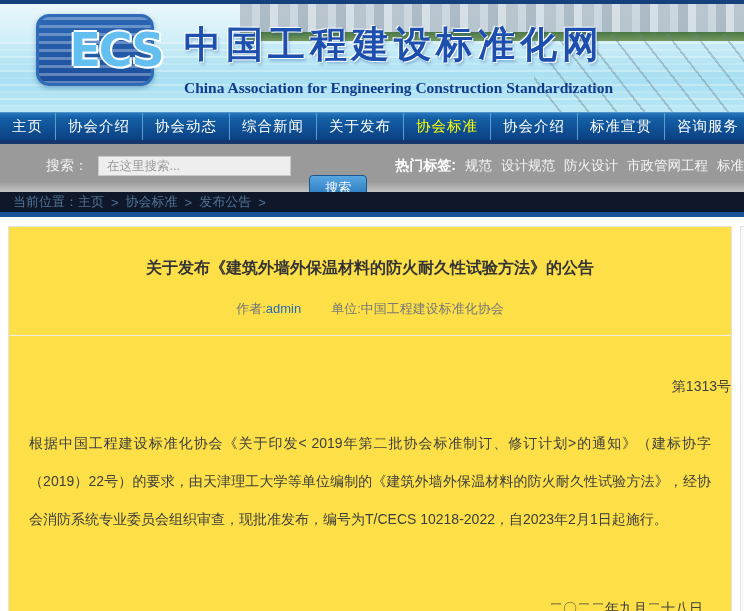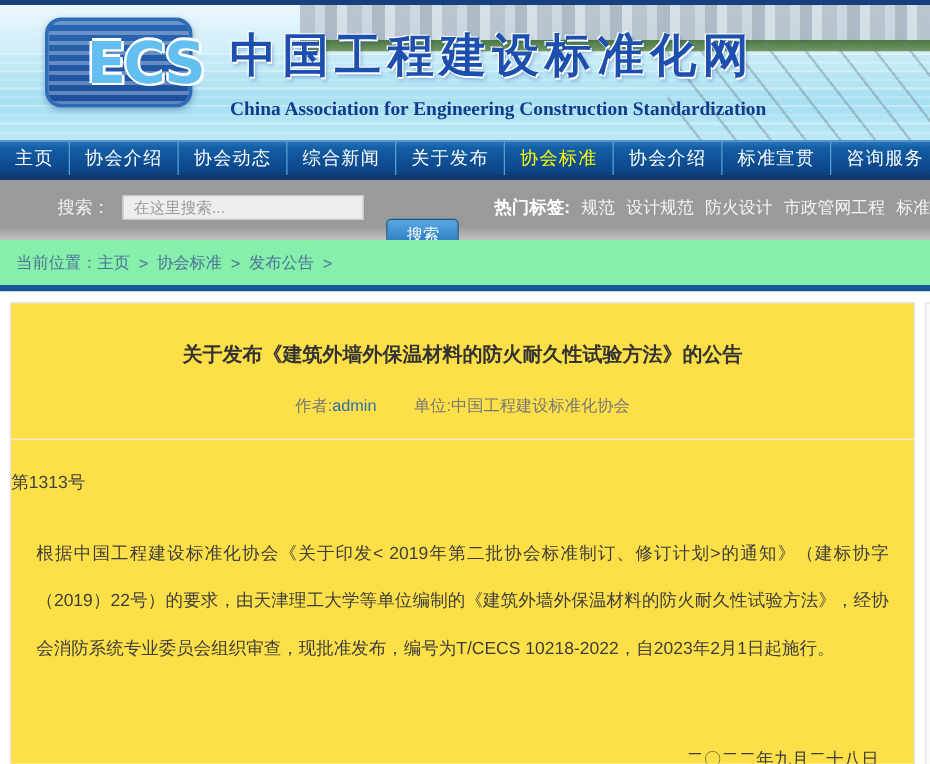--- a/index.html
+++ b/index.html
@@ -56,36 +56,36 @@
     font-size:12.5px; color:#555; padding:0 8px; outline:none; }
   .search-input::placeholder { color:#9a9a9a; }
   .search-button { margin-left:8px; padding:3px 15px; font-size:13px; color:#fff;
     background:linear-gradient(180deg,#5aa7e0,#1e6fb8); border:1px solid #17598f;
     border-radius:4px; cursor:pointer;margin-top:44px; }
   .hot-tags { margin-left:18px; display:flex; align-items:center; gap:9px; }
   .hot-tags-label { color:#fff; font-weight:bold; font-size:14px; }
   .hot-tag { color:#f4f4f4; font-size:13.5px; text-decoration:none; cursor:pointer; }
 
   
-  .breadcrumb { height:36px; display:flex; align-items:center; padding-left:13px;
-    font-size:13px; color:#4f7396; background:#86efac; }
+  .breadcrumb { height:20px; display:flex; align-items:center; padding-left:13px;
+    font-size:13px; color:#4f7396; background:#0f172a; }
   .breadcrumb a { color:#4f7396; text-decoration:none; cursor:pointer; }
   .bc-sep { margin:0 7px; color:#4f7396; }
   .blue-bar { height:5px; background:#1c5296; }
 
   
   .content-wrap { position:relative; padding:9px 8px 0 8px; }
   .panel { width:724px; height:484px; background:#fde047; border:1px solid #e2e2e2;
     overflow:hidden; }
   .article-head { border-bottom:1px solid #ececec; padding:31px 20px 17px 20px; }
   .article-title { text-align:center; font-size:16px; font-weight:bold; color:#333; }
   .article-meta { margin-top:21px; text-align:center; font-size:13px; color:#777; }
   .meta-author-value { color:#2a6db5;text-align:center; }
   .meta-unit { margin-left:30px; }
-  .doc-number { margin-top:25px; text-align:left; font-size:14px; color:#404040; }
+  .doc-number { margin-top:42px; text-align:right; font-size:14px; color:#404040; }
   .article-body { padding:28px 20px 0 20px; font-size:14px; color:#3d3d3d;
     line-height:38px; text-align:justify; }
   .article-date { margin-top:62px; padding-right:28px; text-align:right;
     font-size:14px; color:#3d3d3d; }
   .adjacent-panel-edge { position:absolute; top:9px; right:0; width:4px; height:387px;
     background:#fafafa; border:1px solid #e2e2e2; border-right:none; }
 </style>
 </head>
 <body>
 

